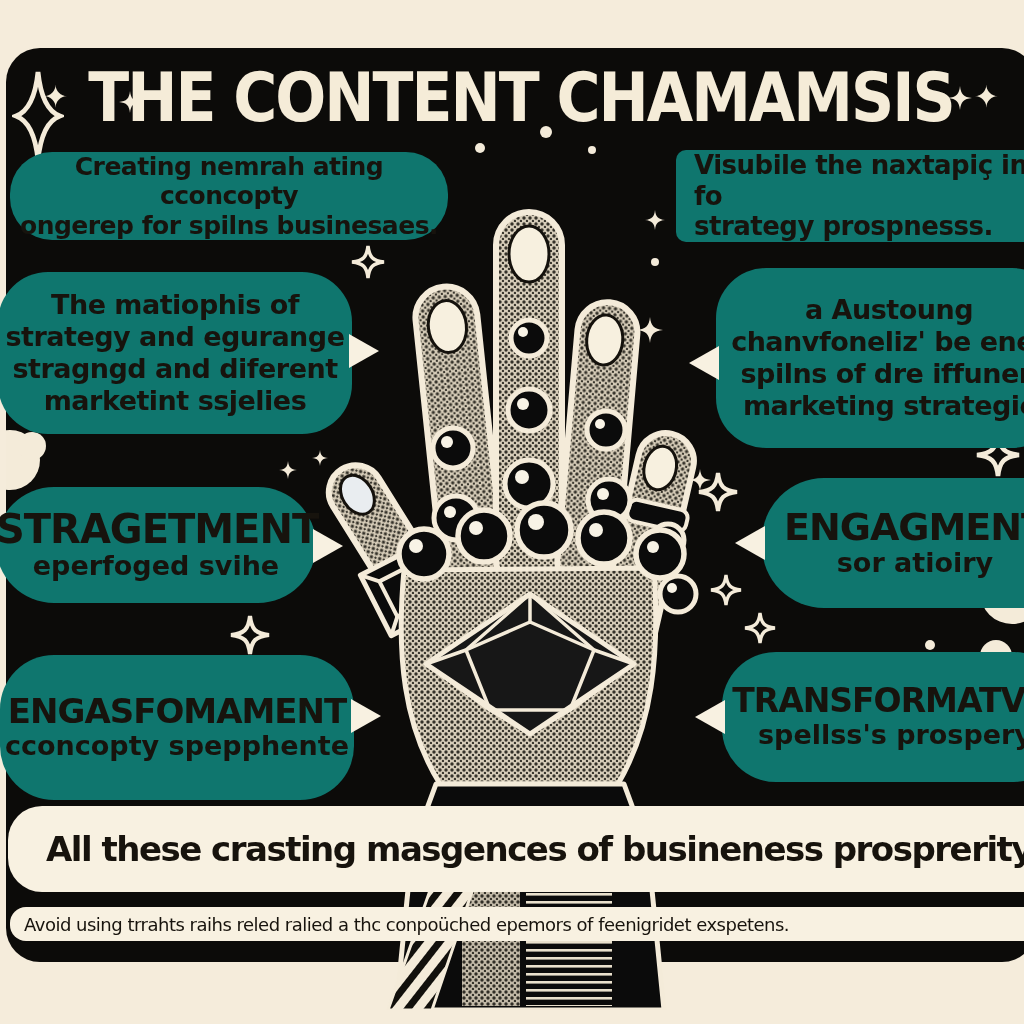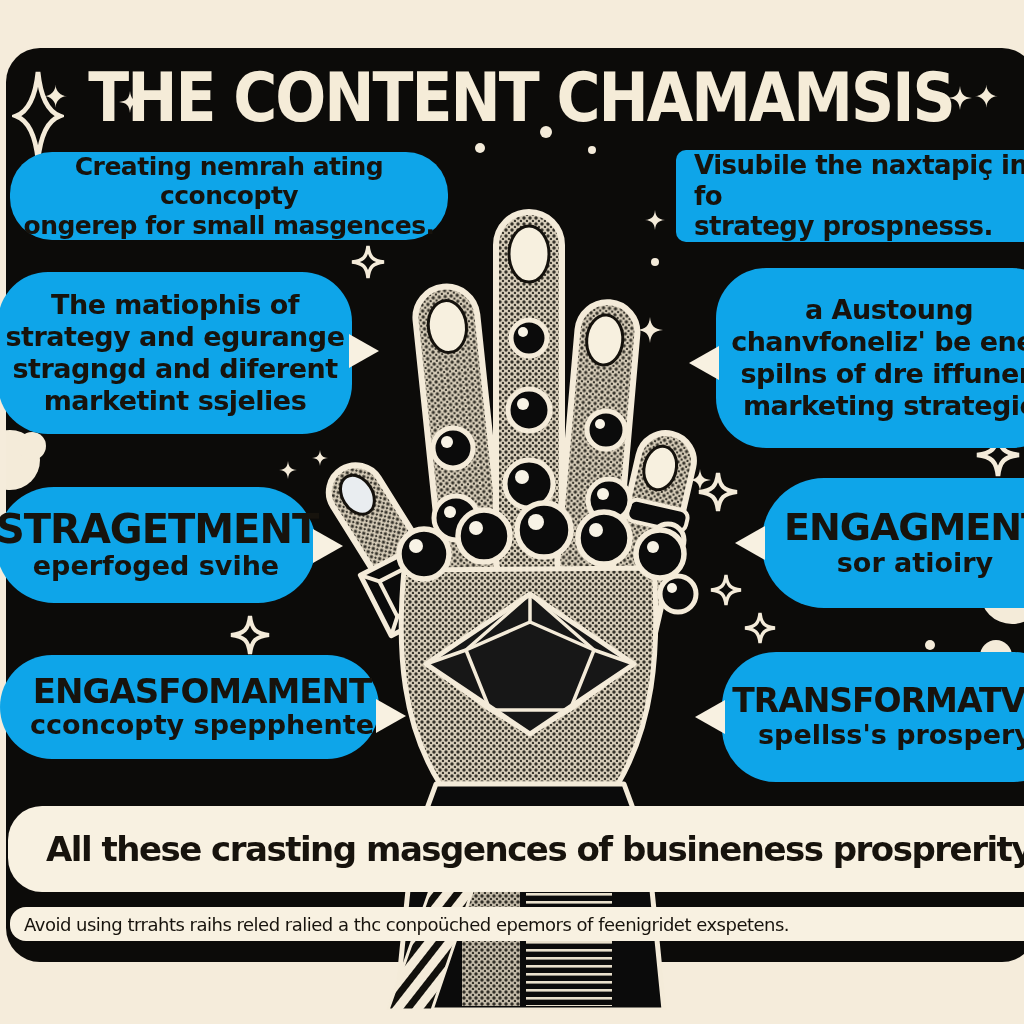--- a/index.html
+++ b/index.html
@@ -8,36 +8,36 @@
   .panel{position:absolute;left:6px;top:48px;width:1030px;height:914px;background:#0c0b09;border-radius:34px;}
   .bg-art,.hand{position:absolute;pointer-events:none;}
   .bg-art{left:0;top:0;width:1030px;height:914px;}
   .hand{left:306px;top:90px;width:406px;height:872px;z-index:1;}
 
   .title-row{position:absolute;left:0;top:14px;width:1030px;display:flex;align-items:center;justify-content:center;gap:20px;z-index:2;}
   .title-row h1{margin:0;font-size:60px;font-weight:800;letter-spacing:-2px;color:#f5ecd8;transform:scaleY(1.12);white-space:nowrap;}
   .tstar{color:#f5ecd8;font-size:30px;line-height:1;}
   .bigstar{position:absolute;left:6px;top:20px;z-index:2;}
 
-  .bubble{position:absolute;background:#0ea5e9;z-index:2;display:flex;flex-direction:column;justify-content:center;}
+  .bubble{position:absolute;background:#0f766e;z-index:2;display:flex;flex-direction:column;justify-content:center;}
   .bubble .ln{font-weight:800;text-align:center;line-height:1.18;letter-spacing:-0.5px;}
   .tail-r{position:absolute;right:-27px;width:0;height:0;border-top:17px solid transparent;border-bottom:17px solid transparent;border-left:30px solid #f8f1e1;}
   .tail-l{position:absolute;left:-27px;width:0;height:0;border-top:17px solid transparent;border-bottom:17px solid transparent;border-right:30px solid #f8f1e1;}
 
   .b-tl{left:4px;top:104px;width:438px;height:88px;border-radius:42px;}
   .b-tl .ln{font-size:25px;}
   .b-tr{left:670px;top:102px;width:366px;height:92px;border-radius:10px;align-items:flex-start;padding-left:18px;}
   .b-tr .ln{font-size:26px;text-align:left;}
   .b-ml{left:-8px;top:224px;width:354px;height:162px;border-radius:50px;}
   .b-ml .ln{font-size:27px;}
   .b-mr{left:710px;top:220px;width:346px;height:180px;border-radius:50px;}
   .b-mr .ln{font-size:27px;}
   .b-sl{left:-10px;top:439px;width:320px;height:116px;border-radius:58px;}
   .b-sr{left:756px;top:430px;width:306px;height:130px;border-radius:62px;padding-right:30px;}
-  .b-ll{left:-6px;top:607px;width:354px;height:104px;border-radius:54px;padding-left:25px;}
+  .b-ll{left:-6px;top:607px;width:354px;height:145px;border-radius:54px;}
   .b-lr{left:716px;top:604px;width:346px;height:130px;border-radius:54px;}
   .hd{font-weight:800;text-align:center;letter-spacing:-1px;line-height:1.05;}
   .b-sl .hd{font-size:40px;} .b-sr .hd{font-size:38px;}
   .b-ll .hd{font-size:34px;} .b-lr .hd{font-size:33px;}
   .sub{font-weight:800;text-align:center;font-size:27px;line-height:1.15;}
 
   .banner-main{position:absolute;left:2px;top:758px;width:1034px;height:86px;background:#f8f1e1;border-radius:34px;
     display:flex;align-items:center;padding-left:38px;z-index:2;overflow:hidden;}
   .banner-main .ln{font-size:34px;font-weight:800;letter-spacing:-1.5px;white-space:nowrap;}
   .banner-foot{position:absolute;left:4px;top:859px;width:1032px;height:34px;background:#f8f1e1;border-radius:16px;
@@ -204,21 +204,21 @@
       <path d="M0,-22 C1.6,-6.6 6.6,-1.6 11,0 C6.6,1.6 1.6,6.6 0,22 C-1.6,6.6 -6.6,1.6 -11,0 C-6.6,-1.6 -1.6,-6.6 0,-22 Z" fill="#0c0b09" stroke="#f4ebd9" stroke-width="2.4"></path>
     </svg>
     <div class="title-row">
       <span class="tstar">✦</span>
       <h1>THE CONTENT CHAMAMSIS</h1>
       <span class="tstar">✦</span>
     </div>
 
     <div class="bubble b-tl">
       <div class="ln">Creating nemrah ating cconcopty</div>
-      <div class="ln">ongerep for small masgences.</div>
+      <div class="ln">ongerep for spilns businesaes.</div>
     </div>
 
     <div class="bubble b-tr">
       <div class="ln">Visubile the naxtapiç ing fo</div>
       <div class="ln">strategy prospnesss.</div>
     </div>
 
     <div class="bubble b-ml">
       <div class="tail-r" style="top:62px"></div>
       <div class="ln">The matiophis of</div>

